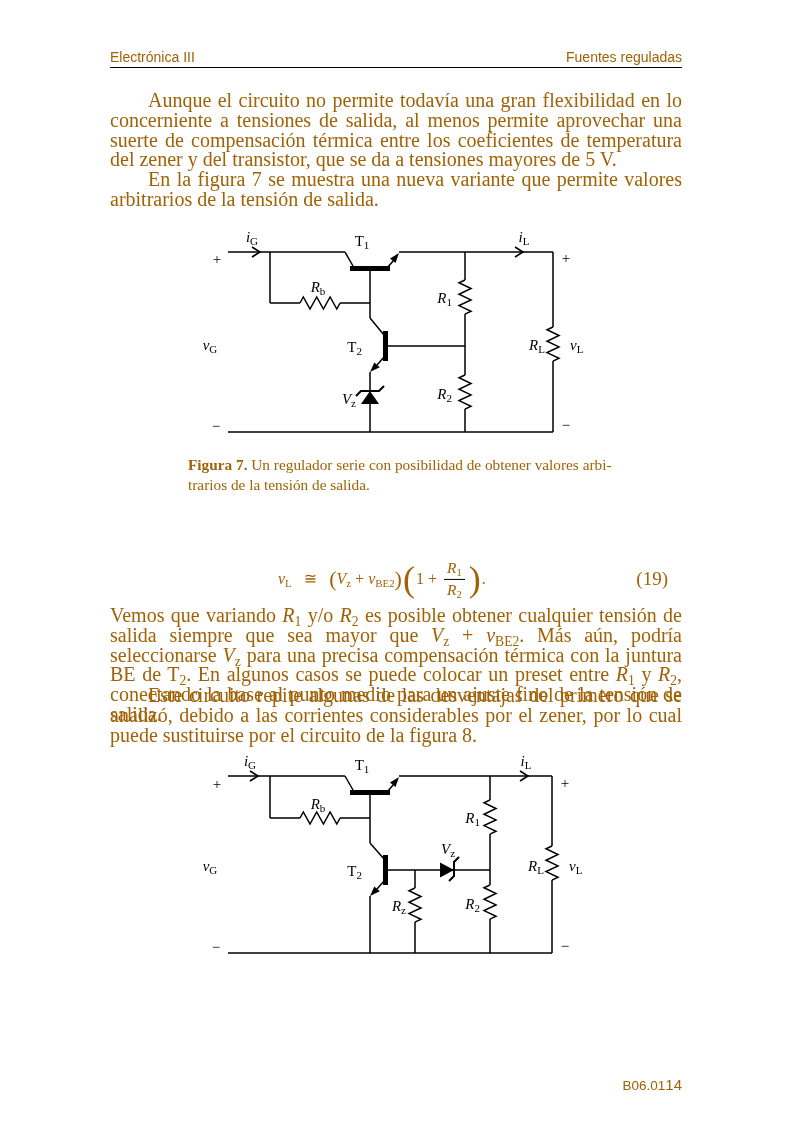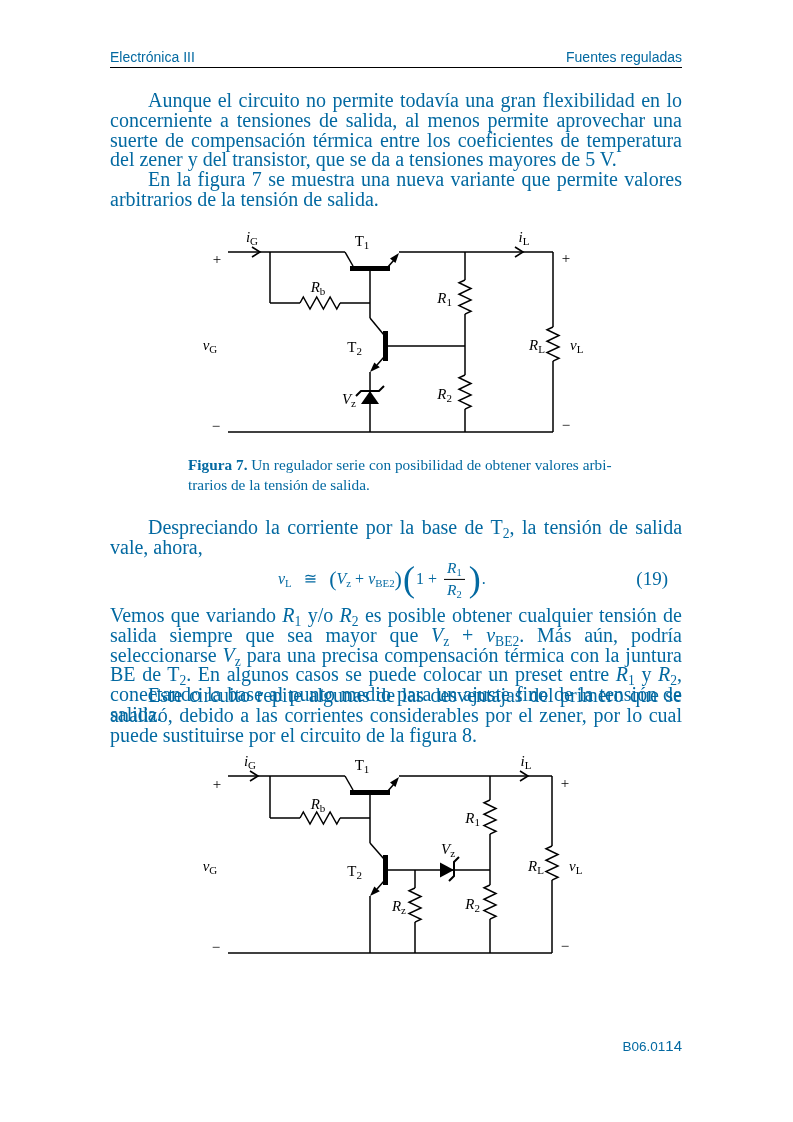--- a/index.html
+++ b/index.html
@@ -1,16 +1,16 @@
 <!DOCTYPE html>
 <html><head>
 <meta charset="utf-8">
 <style>
   html,body{margin:0;padding:0;background:#fff;}
-  .page{position:relative;width:793px;height:1122px;background:#ffffff;color:#0369a1;
+  .page{position:relative;width:793px;height:1122px;background:#ffffff;color:#a16207;
         font-family:"Liberation Serif",serif;overflow:hidden;}
   .hdr{position:absolute;left:110px;top:49px;width:572px;display:flex;
        justify-content:space-between;font-family:"Liberation Sans",sans-serif;font-size:14px;}
   .rule{position:absolute;left:110px;top:67px;width:572px;border-top:1.6px solid #000;height:0;}
   .para{position:absolute;left:110px;width:572px;font-size:20px;line-height:19.8px;
         text-align:justify;}
   .ind{text-indent:38px;}
   sub{font-size:0.68em;line-height:0;vertical-align:-0.3em;}
   .caption{position:absolute;left:188px;width:436px;font-size:15.3px;line-height:20.2px;}
   .caption b{font-weight:bold;}
@@ -22,21 +22,21 @@
   .rel{margin:0 12px;}
   .pm{font-size:22px;line-height:1;}
   .pb{font-size:36px;line-height:1;font-weight:300;margin:0 1px;}
   .frac{display:inline-flex;flex-direction:column;align-items:center;font-size:15.5px;
         line-height:1.2;margin:0 3px;}
   .frac .fn{border-bottom:1.4px solid #000;padding:0 3px 1px 3px;}
   .frac .fd{padding-top:1px;}
   .eq-num{position:absolute;right:14px;top:50%;transform:translateY(-50%);font-size:19px;}
   .ftr{position:absolute;left:110px;top:1037px;width:572px;display:flex;align-items:baseline;
        justify-content:flex-end;font-family:"Liberation Sans",sans-serif;font-size:13.5px;}
-  .ftr .pg{font-size:15px;}
+  .ftr .pg{font-size:15px;margin-top:39px;}
   svg.fig{position:absolute;overflow:visible;}
   svg text{font-family:"Liberation Serif",serif;font-size:15px;fill:#000;}
   svg .it{font-style:italic;}
   svg tspan.sub{font-size:11px;}
   .w{fill:none;stroke:#000;stroke-width:1.5px;}
   .bar{fill:none;stroke:#000;stroke-width:5px;}
   .zb{fill:none;stroke:#000;stroke-width:2px;}
   .ah{fill:#000;stroke:none;}
   .oa{fill:none;stroke:#000;stroke-width:1.6px;}
 </style>
@@ -113,21 +113,20 @@
     <text x="570" y="350"><tspan class="it">v</tspan><tspan class="sub" dy="3">L</tspan></text>
     <text x="210" y="350" text-anchor="middle"><tspan class="it">v</tspan><tspan class="sub" dy="3">G</tspan></text>
     <text x="216" y="431" text-anchor="middle">−</text>
     <text x="566" y="430" text-anchor="middle">−</text>
   </svg>
 
   <div class="caption" style="top:455px;">
     <b>Figura 7.</b><span> Un regulador serie con posibilidad de obtener valores arbi-<br>trarios de la tensión de salida.</span>
   </div>
 
-  <div class="para ind" style="top:518px;">Despreciando la corriente por la base de T<sub>2</sub>, la tensión de salida vale, ahora,</div>
 
   <div class="eq">
     <span class="eq-main">
       <span class="tk"><i>v</i><sub>L</sub></span>
       <span class="tk rel">≅</span>
       <span class="pm">(</span>
       <span class="tk"><i>V</i><sub>z</sub> + <i>v</i><sub>BE2</sub></span>
       <span class="pm">)</span>
       <span class="pb">(</span>
       <span class="tk">1 + </span>

